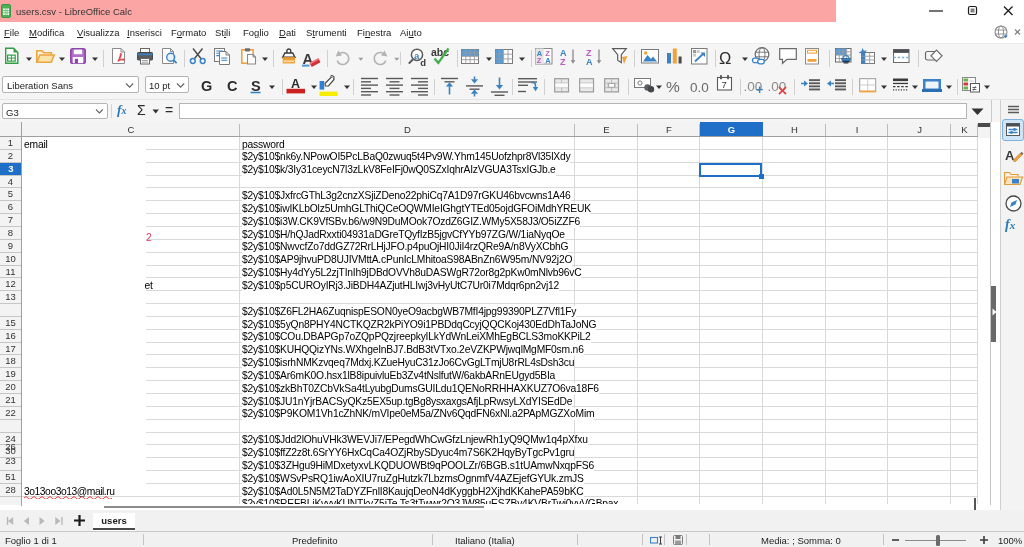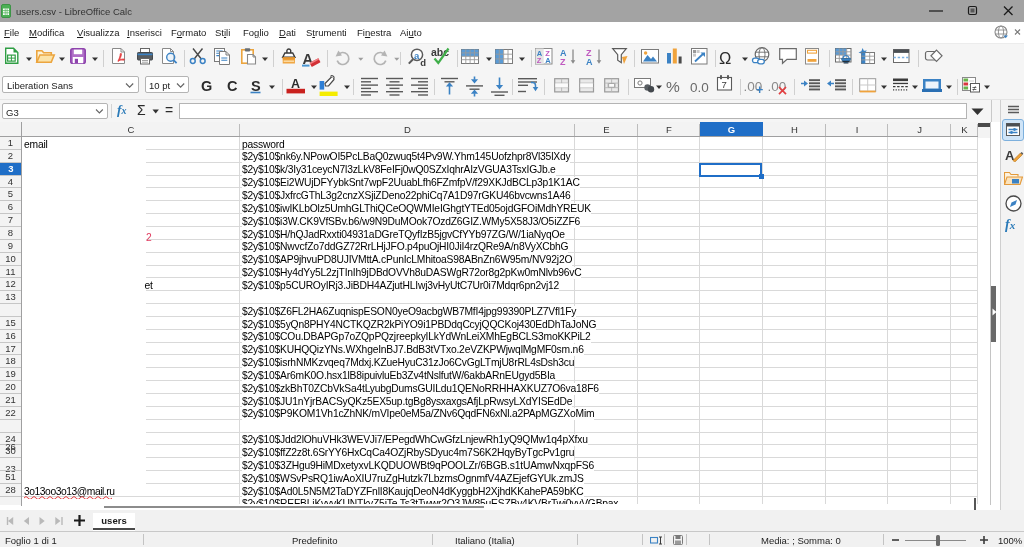--- a/index.html
+++ b/index.html
@@ -1,17 +1,17 @@
 <!DOCTYPE html>
 <html><head><meta charset="utf-8"><style>
 *{margin:0;padding:0;box-sizing:border-box}
 html,body{width:1024px;height:547px;overflow:hidden}
 body{font-family:"Liberation Sans",sans-serif;background:#fff;position:relative}
 .ab{position:absolute}
-#titlebar{left:0;top:0;width:1024px;height:22px;background:#a3a3a3}
+#titlebar{left:0;top:0;width:836px;height:22px;background:#fca5a5}
 #title{left:16px;top:6px;font-size:9.5px;color:#333}
 #menubar{left:0;top:22px;width:1024px;height:22px;background:#fff}
 .mi{position:absolute;top:5px;font-size:9.5px;color:#1a1a1a}
 .mi u{text-decoration:underline}
 #tbzone{left:0;top:44px;width:1024px;height:56px;background:#f5f5f5}
 #fbar{left:0;top:100px;width:1024px;height:22px;background:#f5f5f5}
 .whitebox{position:absolute;background:#fff;border:1px solid #b4b4b4;border-radius:2px}
 #colheads{left:0;top:122px;width:978px;height:15px;background:#f3f3f3;border-bottom:1px solid #9f9fa0}
 .ch{position:absolute;top:0;height:14px;font-size:9.5px;color:#333;text-align:center;line-height:15px}
 .chsep{position:absolute;top:2px;height:12px;width:1px;background:#bcbcbc}
@@ -519,21 +519,21 @@
 <div class="rh" style="top:218.45px;height:12.85px;line-height:12.85px;">18</div>
 <div class="gl" style="left:0;top:230.30px;width:21px;height:1px;background:#c6c6c6"></div>
 <div class="rh" style="top:231.30px;height:12.85px;line-height:12.85px;">19</div>
 <div class="gl" style="left:0;top:243.15px;width:21px;height:1px;background:#c6c6c6"></div>
 <div class="rh" style="top:244.15px;height:12.85px;line-height:12.85px;">20</div>
 <div class="gl" style="left:0;top:256.00px;width:21px;height:1px;background:#c6c6c6"></div>
 <div class="rh" style="top:257.00px;height:12.85px;line-height:12.85px;">21</div>
 <div class="gl" style="left:0;top:268.85px;width:21px;height:1px;background:#c6c6c6"></div>
 <div class="rh" style="top:269.85px;height:12.85px;line-height:12.85px;">22</div>
 <div class="gl" style="left:0;top:281.70px;width:21px;height:1px;background:#c6c6c6"></div>
-<div class="rh" style="top:298px;height:12.85px;line-height:12.85px;margin-top:28px;">23</div>
+<div class="rh" style="top:290px;height:12.85px;line-height:12.85px;margin-top:28px;">23</div>
 <div class="gl" style="left:0;top:294.55px;width:21px;height:1px;background:#c6c6c6"></div>
 <div class="rh" style="top:295.55px;height:12.85px;line-height:12.85px;">24</div>
 <div class="gl" style="left:0;top:307.40px;width:21px;height:1px;background:#c6c6c6"></div>
 <div class="rh" style="top:308.40px;height:12.85px;line-height:12.85px;">30</div>
 <div class="gl" style="left:0;top:320.25px;width:21px;height:1px;background:#c6c6c6"></div>
 <div class="rh" style="top:304px;height:12.85px;line-height:12.85px;">26</div>
 <div class="gl" style="left:0;top:333.10px;width:21px;height:1px;background:#c6c6c6"></div>
 <div class="rh" style="top:334.10px;height:12.85px;line-height:12.85px;">51</div>
 <div class="gl" style="left:0;top:345.95px;width:21px;height:1px;background:#c6c6c6"></div>
 <div class="rh" style="top:346.95px;height:12.85px;line-height:12.85px;">28</div>
@@ -575,21 +575,20 @@
 <div class="gl" style="left:0;top:294.55px;width:956px;height:1px"></div>
 <div class="gl" style="left:0;top:307.40px;width:956px;height:1px"></div>
 <div class="gl" style="left:0;top:320.25px;width:956px;height:1px"></div>
 <div class="gl" style="left:0;top:333.10px;width:956px;height:1px"></div>
 <div class="gl" style="left:0;top:345.95px;width:956px;height:1px"></div>
 <div class="gl" style="left:0;top:358.80px;width:956px;height:1px"></div>
 <div class="ct" style="left:2px;top:1.6px">email</div>
 <div class="ct" style="left:220px;top:1.6px">password</div>
 <div class="ct pw" style="left:220px;top:14.45px">$2y$10$nk6y.NPowOI5PcLBaQ0zwuq5t4Pv9W.Yhm145Uofzhpr8Vl35lXdy</div>
 <div class="ct pw" style="left:220px;top:27.30px">$2y$10$k/3Iy31ceycN7l3zLkV8FeIFj0wQ0SZxIqhrAIzVGUA3TsxIGJb.e</div>
-<div class="ct pw" style="left:220px;top:40.15px">$2y$10$Ei2WUjDFYybkSnt7wpF2UuabLfh6FZmfpV/f29XKJdBCLp3p1K1AC</div>
 <div class="ct pw" style="left:220px;top:53.00px">$2y$10$JxfrcGThL3g2cnzXSjiZDeno22phiCq7A1D97rGKU46bvcwns1A46</div>
 <div class="ct pw" style="left:220px;top:65.85px">$2y$10$iwIKLbOlz5UmhGLThiQCeOQWMIeIGhgtYTEd05ojdGFOiMdhYREUK</div>
 <div class="ct pw" style="left:220px;top:78.70px">$2y$10$i3W.CK9VfSBv.b6/w9N9DuMOok7OzdZ6GIZ.WMy5X58J3/O5iZZF6</div>
 <div class="ct pw" style="left:220px;top:91.55px">$2y$10$H/hQJadRxxti04931aDGreTQyfIzB5jgvCfYYb97ZG/W/1iaNyqOe</div>
 <div class="ct pw" style="left:220px;top:104.40px">$2y$10$NwvcfZo7ddGZ72RrLHjJFO.p4puOjHI0JiI4rzQRe9A/n8VyXCbhG</div>
 <div class="ct pw" style="left:220px;top:117.25px">$2y$10$AP9jhvuPD8UJIVMttA.cPunIcLMhitoaS98ABnZn6W95m/NV92j2O</div>
 <div class="ct pw" style="left:220px;top:130.10px">$2y$10$Hy4dYy5L2zjTInIh9jDBdOVVh8uDASWgR72or8g2pKw0mNlvb96vC</div>
 <div class="ct pw" style="left:220px;top:142.95px">$2y$10$p5CUROyIRj3.JiBDH4AZjutHLIwj3vHyUtC7Ur0i7Mdqr6pn2vj12</div>
 <div class="ct pw" style="left:220px;top:168.65px">$2y$10$Z6FL2HA6ZuqnispESON0yeO9acbgWB7MfI4jpg99390PLZ7Vfl1Fy</div>
 <div class="ct pw" style="left:220px;top:181.50px">$2y$10$5yQn8PHY4NCTKQZR2kPiYO9i1PBDdqCcyjQQCKoj430EdDhTaJoNG</div>

